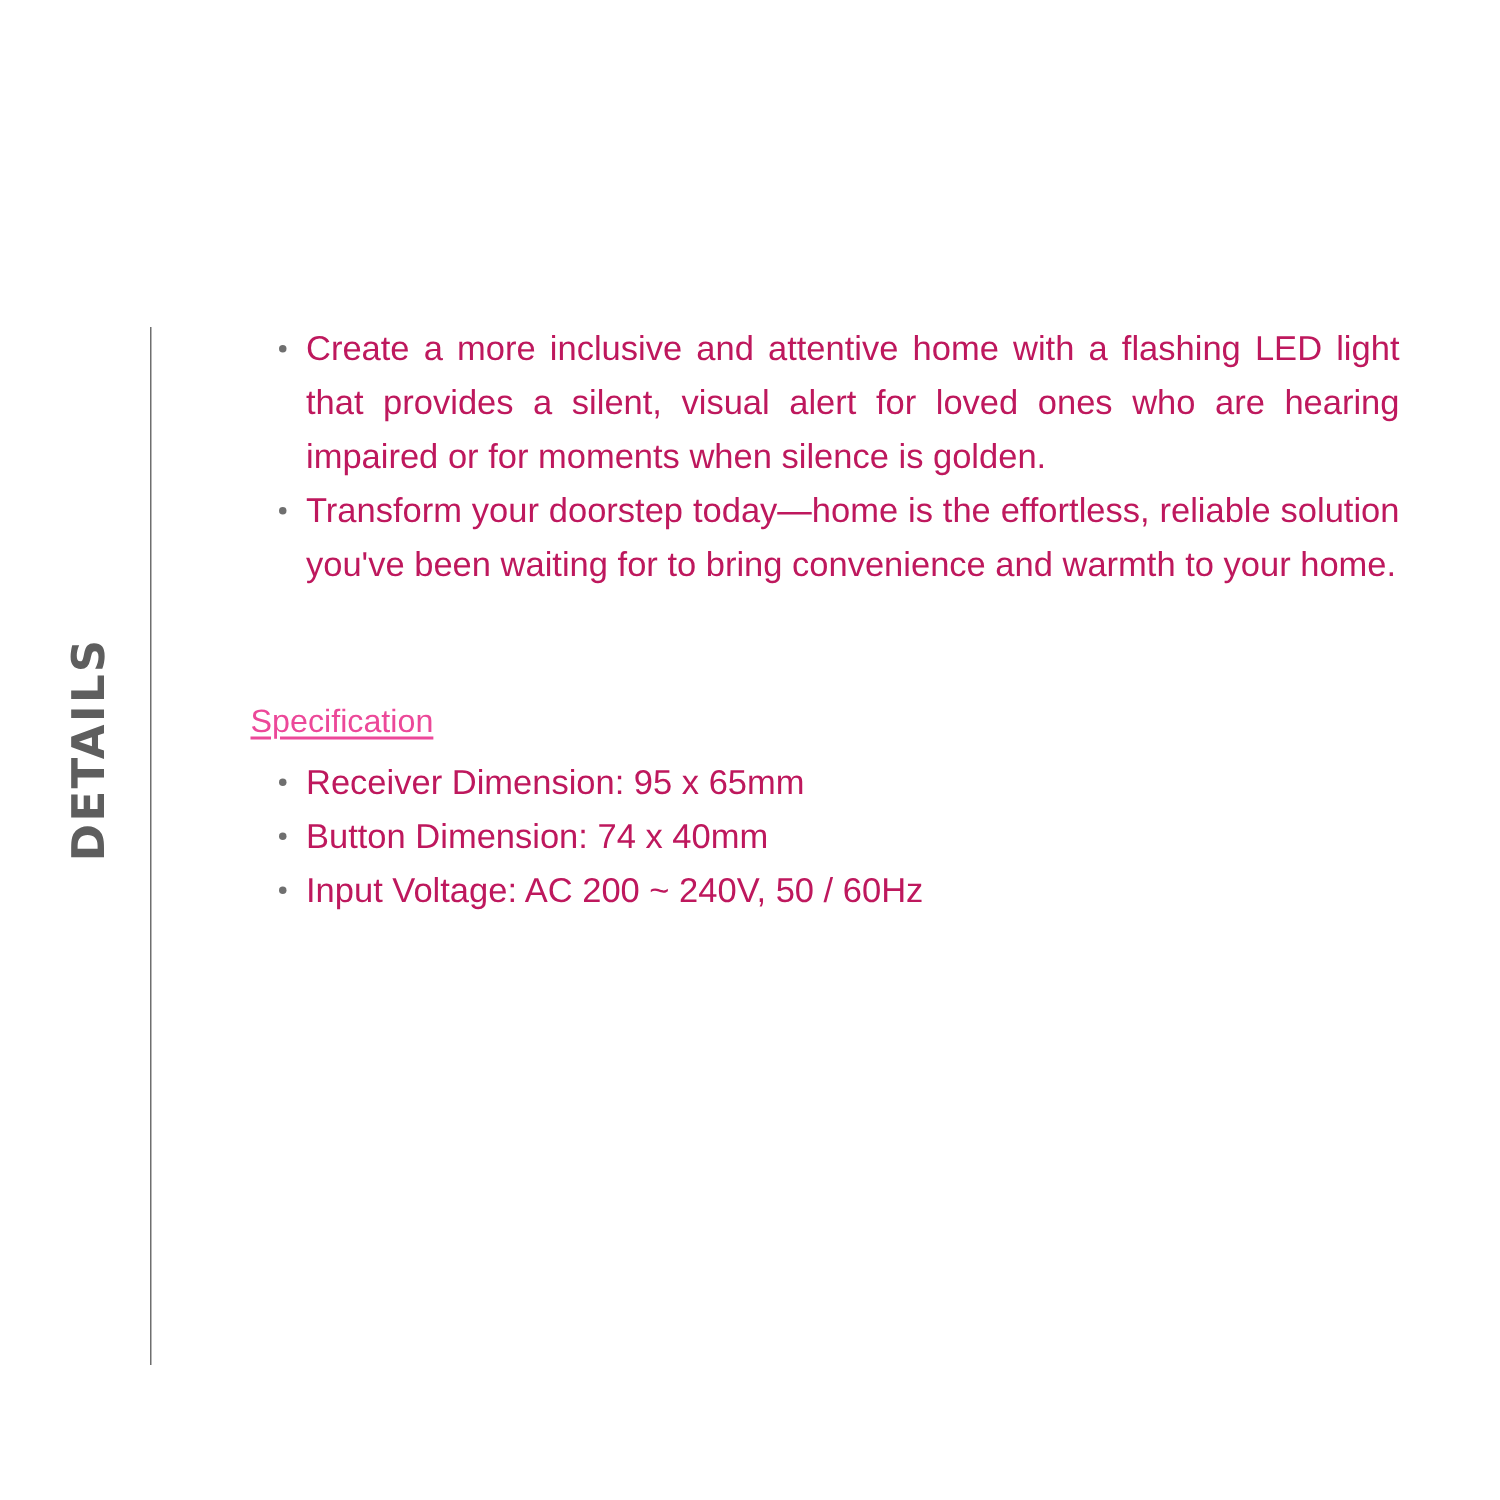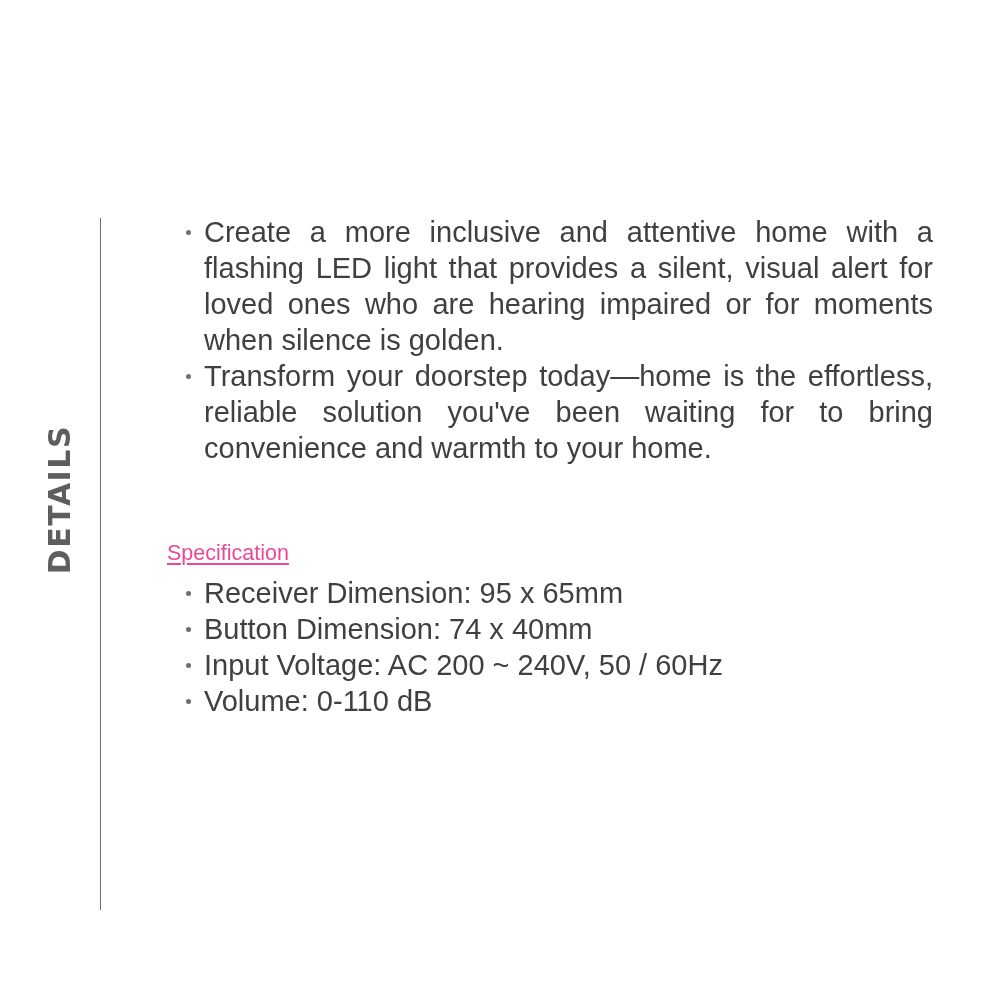--- a/index.html
+++ b/index.html
@@ -64,23 +64,23 @@
   }
 
   ul.bullets {
     list-style: none;
     margin: 0;
     padding: 0;
   }
   ul.bullets > li {
     position: relative;
     padding-left: 37px;
-    font-size: 29px;
+    font-size: 23px;
     line-height: 36px;
-    color: #404040;
+    color: #be185d;
     margin: 0 0 0 0;
   }
   ul.bullets > li::before {
     content: "";
     position: absolute;
     left: 19px;
     top: 16px;
     width: 5px;
     height: 5px;
     border-radius: 50%;
@@ -132,17 +132,16 @@
     </ul>
 
     <div class="gap"></div>
 
     <div class="spec-heading">Specification</div>
 
     <ul class="bullets spec">
       <li>Receiver Dimension: 95 x 65mm</li>
       <li>Button Dimension: 74 x 40mm</li>
       <li>Input Voltage: AC 200 ~ 240V, 50 / 60Hz</li>
-      <li>Volume: 0-110 dB</li>
     </ul>
 
   </div>
 </div>
 
 </body></html>

